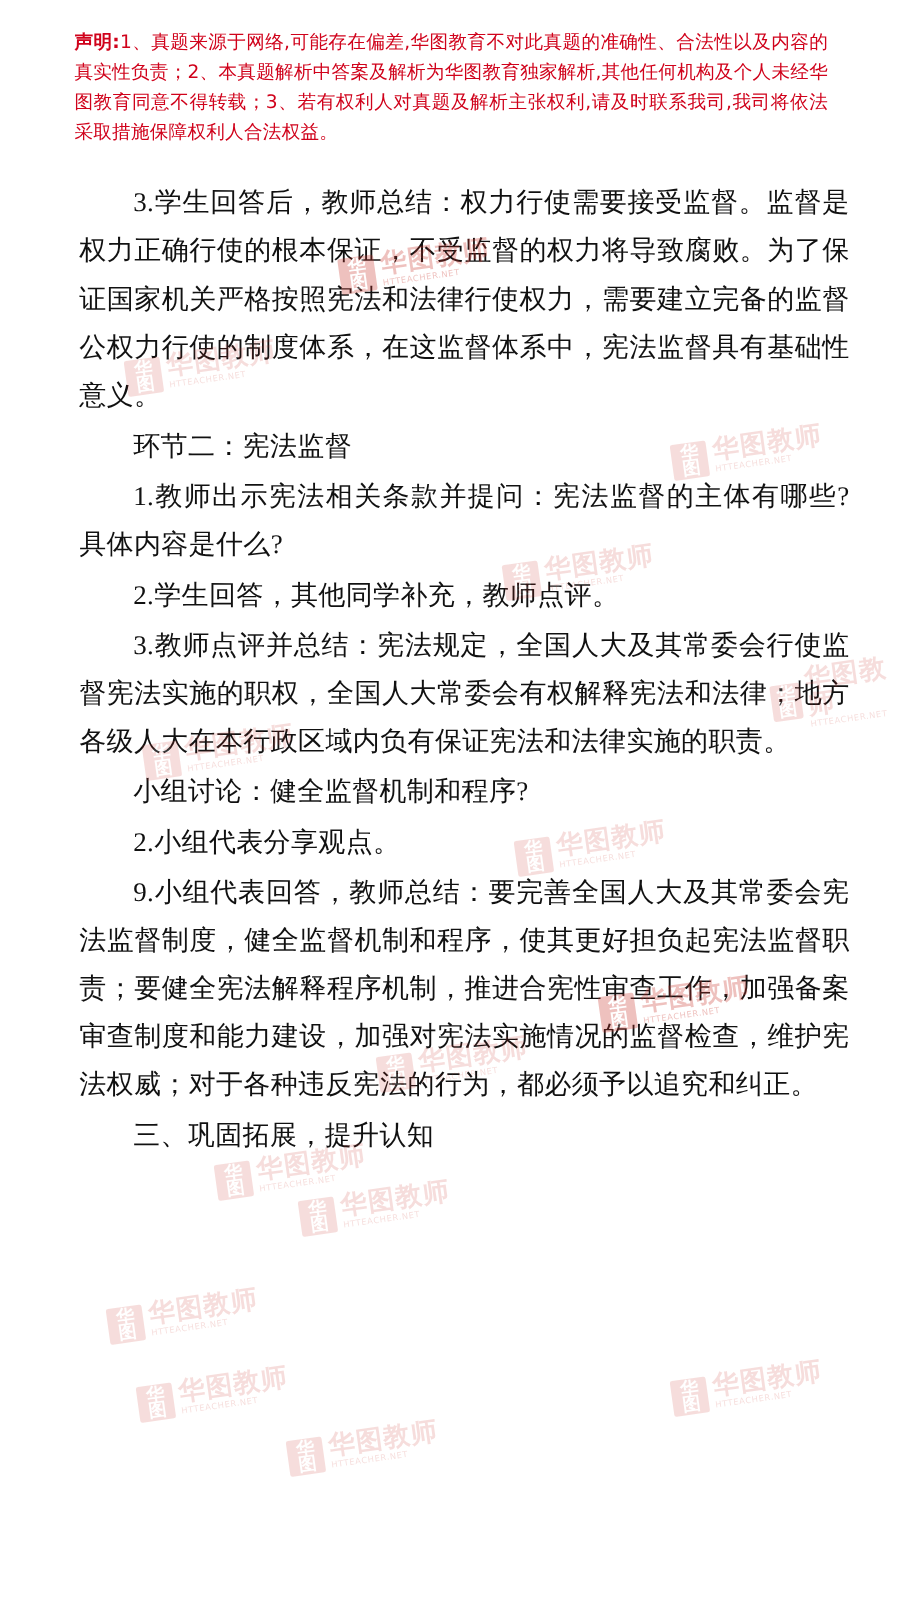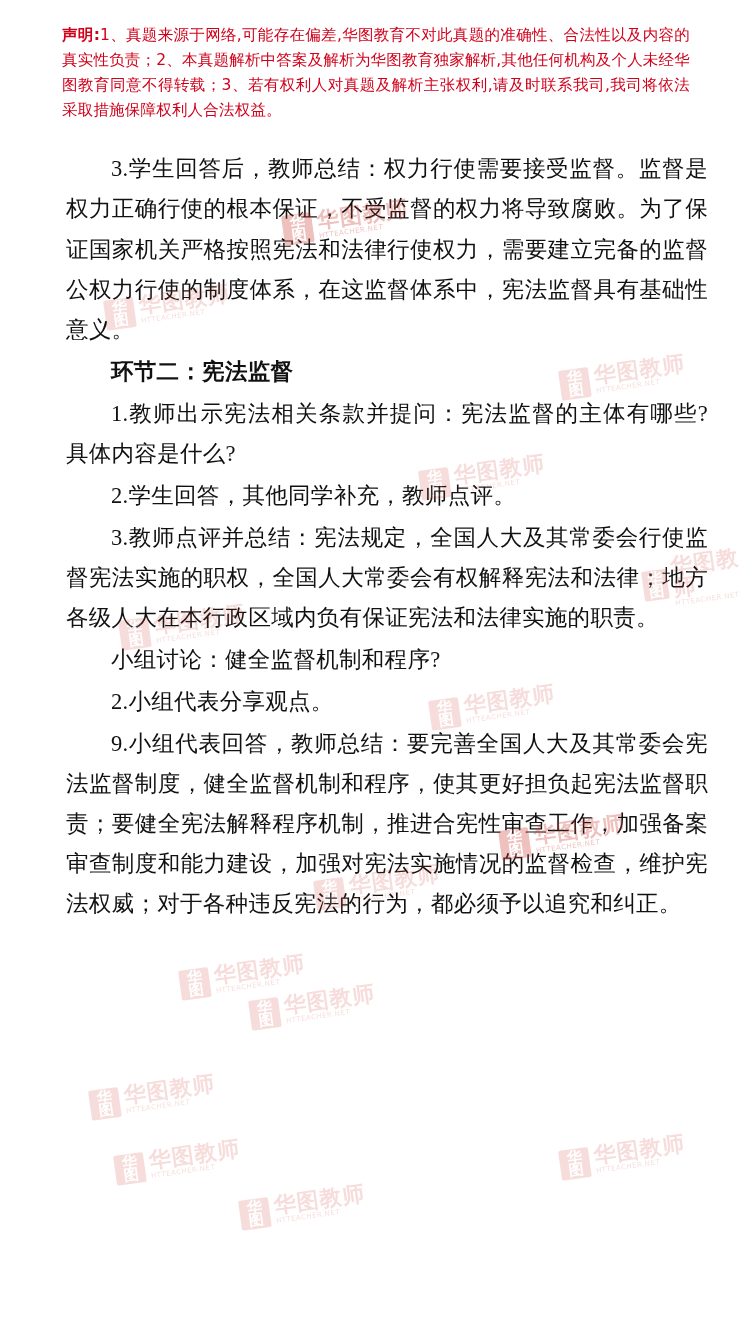--- a/index.html
+++ b/index.html
@@ -44,21 +44,21 @@
     line-height: 1.78;
     text-align: justify;
     letter-spacing: 0.3px;
     margin-left: 26px;
   }
   .content p {
     margin: 0 0 2px 0;
     text-indent: 2em;
   }
   .content p.heading {
-    font-weight: bold;
+    font-weight: normal;
     text-indent: 2em;
   }
 
   
   .wm {
     position: absolute;
     display: flex;
     align-items: center;
     opacity: 0.30;
     pointer-events: none;
@@ -118,20 +118,21 @@
 
   <div class="content">
       <p class="">3.学生回答后，教师总结：权力行使需要接受监督。监督是权力正确行使的根本保证，不受监督的权力将导致腐败。为了保证国家机关严格按照宪法和法律行使权力，需要建立完备的监督公权力行使的制度体系，在这监督体系中，宪法监督具有基础性意义。</p>
       <p class="heading">环节二：宪法监督</p>
       <p class="">1.教师出示宪法相关条款并提问：宪法监督的主体有哪些?具体内容是什么?</p>
       <p class="">2.学生回答，其他同学补充，教师点评。</p>
       <p class="">3.教师点评并总结：宪法规定，全国人大及其常委会行使监督宪法实施的职权，全国人大常委会有权解释宪法和法律；地方各级人大在本行政区域内负有保证宪法和法律实施的职责。</p>
       <p class="">小组讨论：健全监督机制和程序?</p>
       <p class="">2.小组代表分享观点。</p>
       <p class="">9.小组代表回答，教师总结：要完善全国人大及其常委会宪法监督制度，健全监督机制和程序，使其更好担负起宪法监督职责；要健全宪法解释程序机制，推进合宪性审查工作，加强备案审查制度和能力建设，加强对宪法实施情况的监督检查，维护宪法权威；对于各种违反宪法的行为，都必须予以追究和纠正。</p>
+      <p class="heading">三、巩固拓展，提升认知</p>
     </div>
 
   <div id="watermark-layer">
       <div class="wm" style="left: 283px; top: 215px;">
         <div class="mark">
           <span>华</span>
           <span>图</span>
         </div>
         <div class="txt">
           <div class="cn">华图教师</div>

